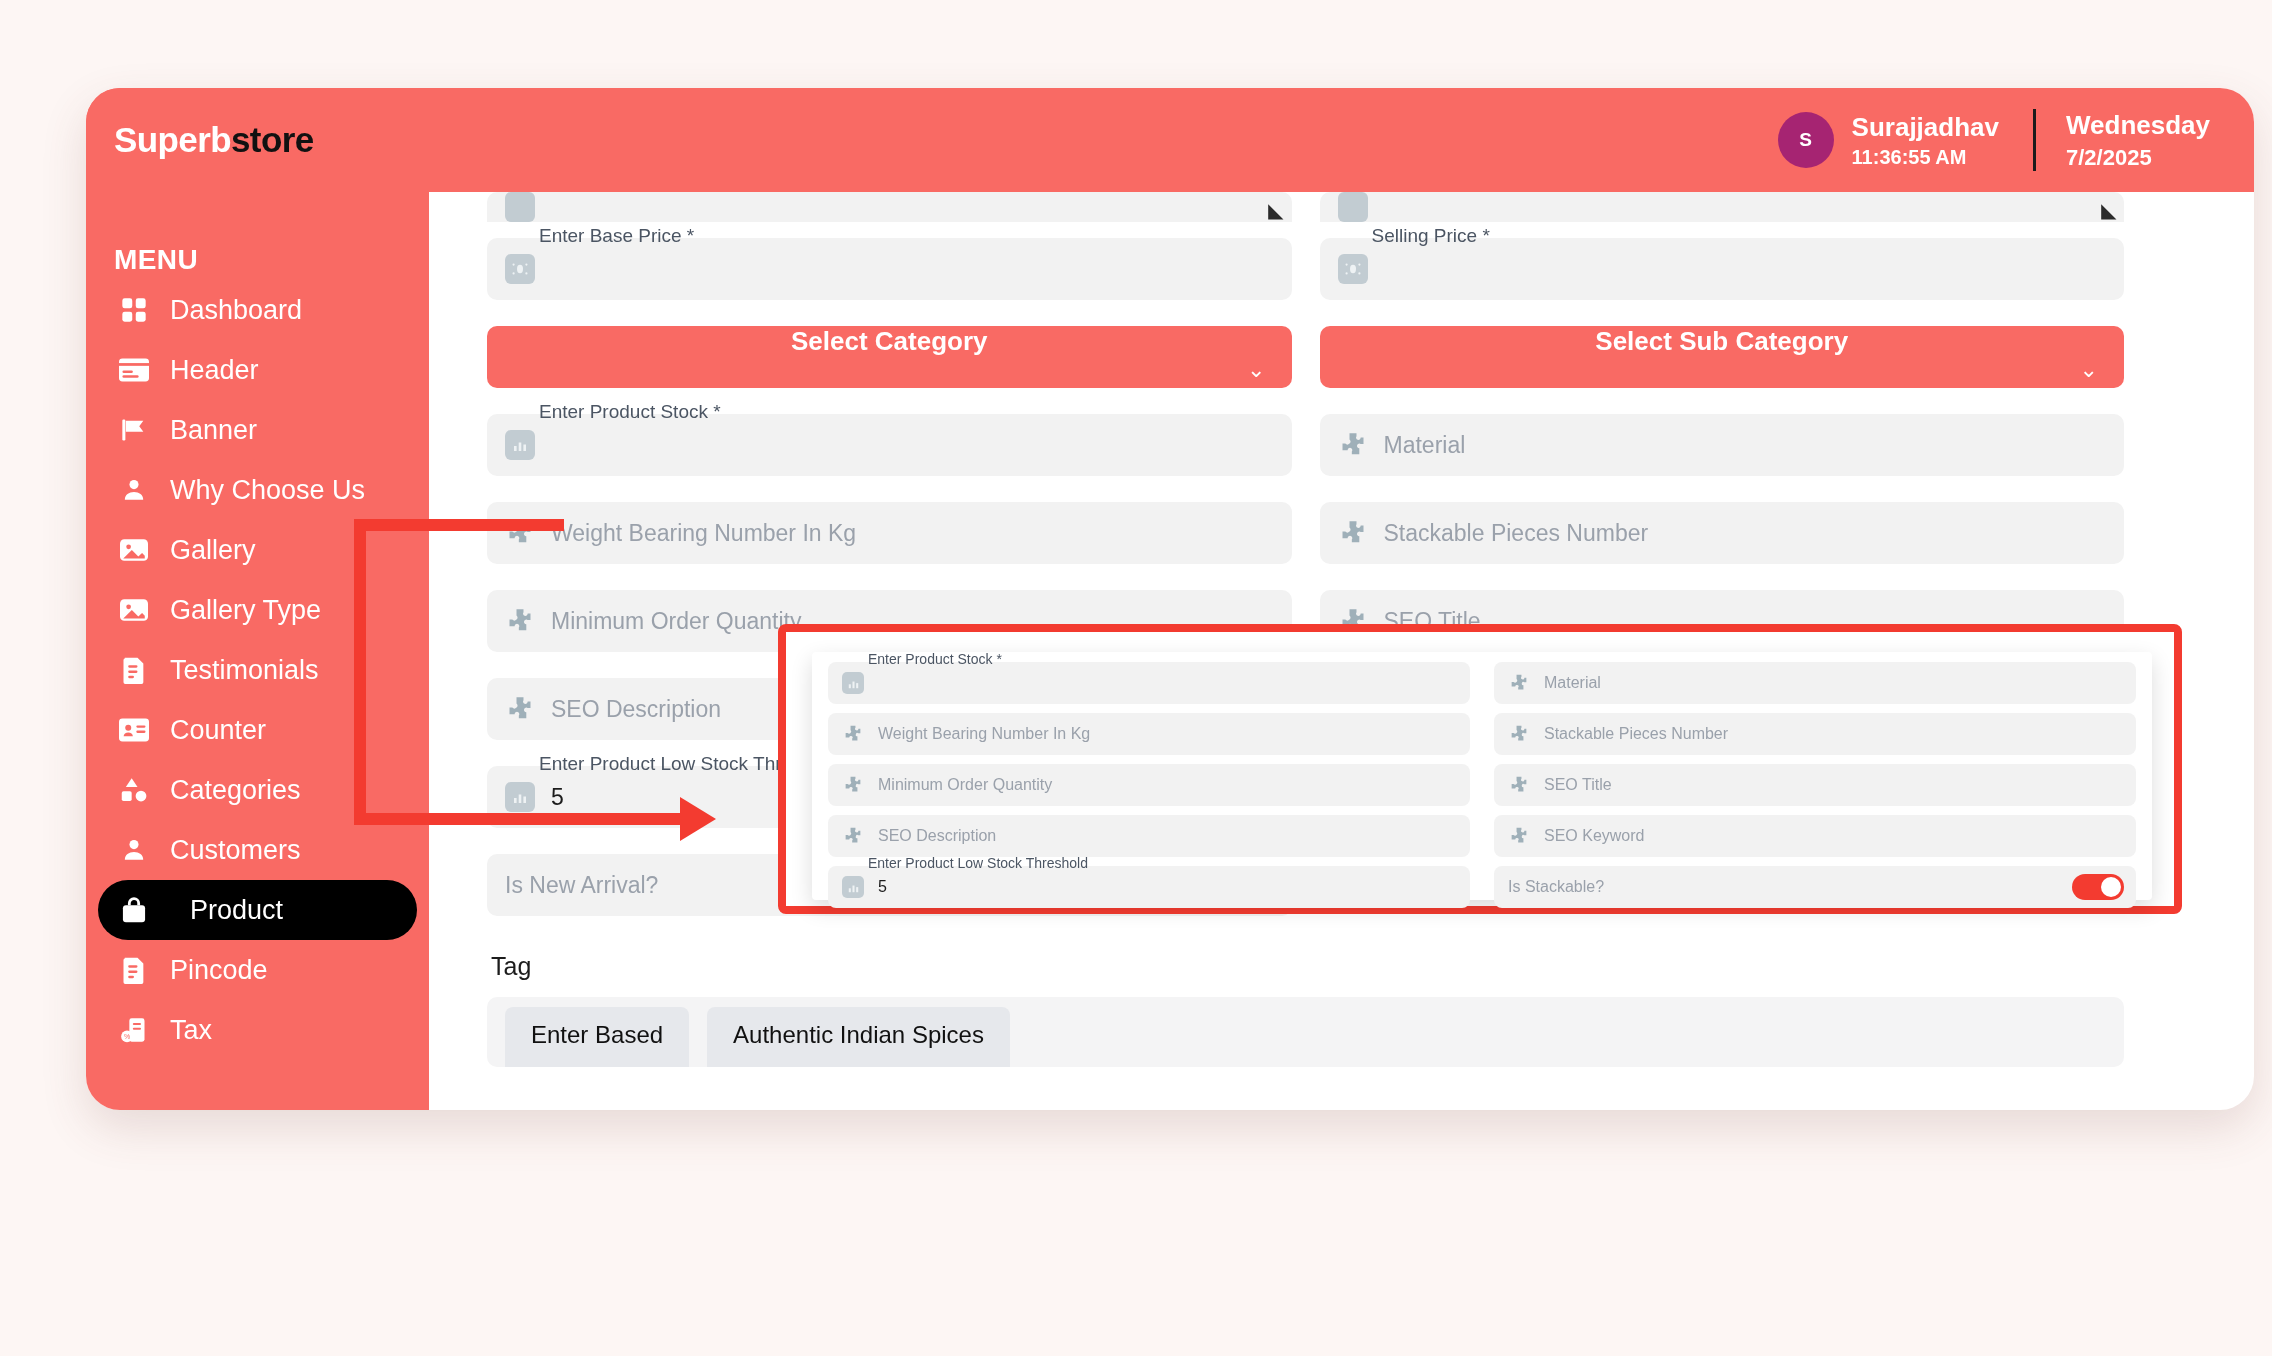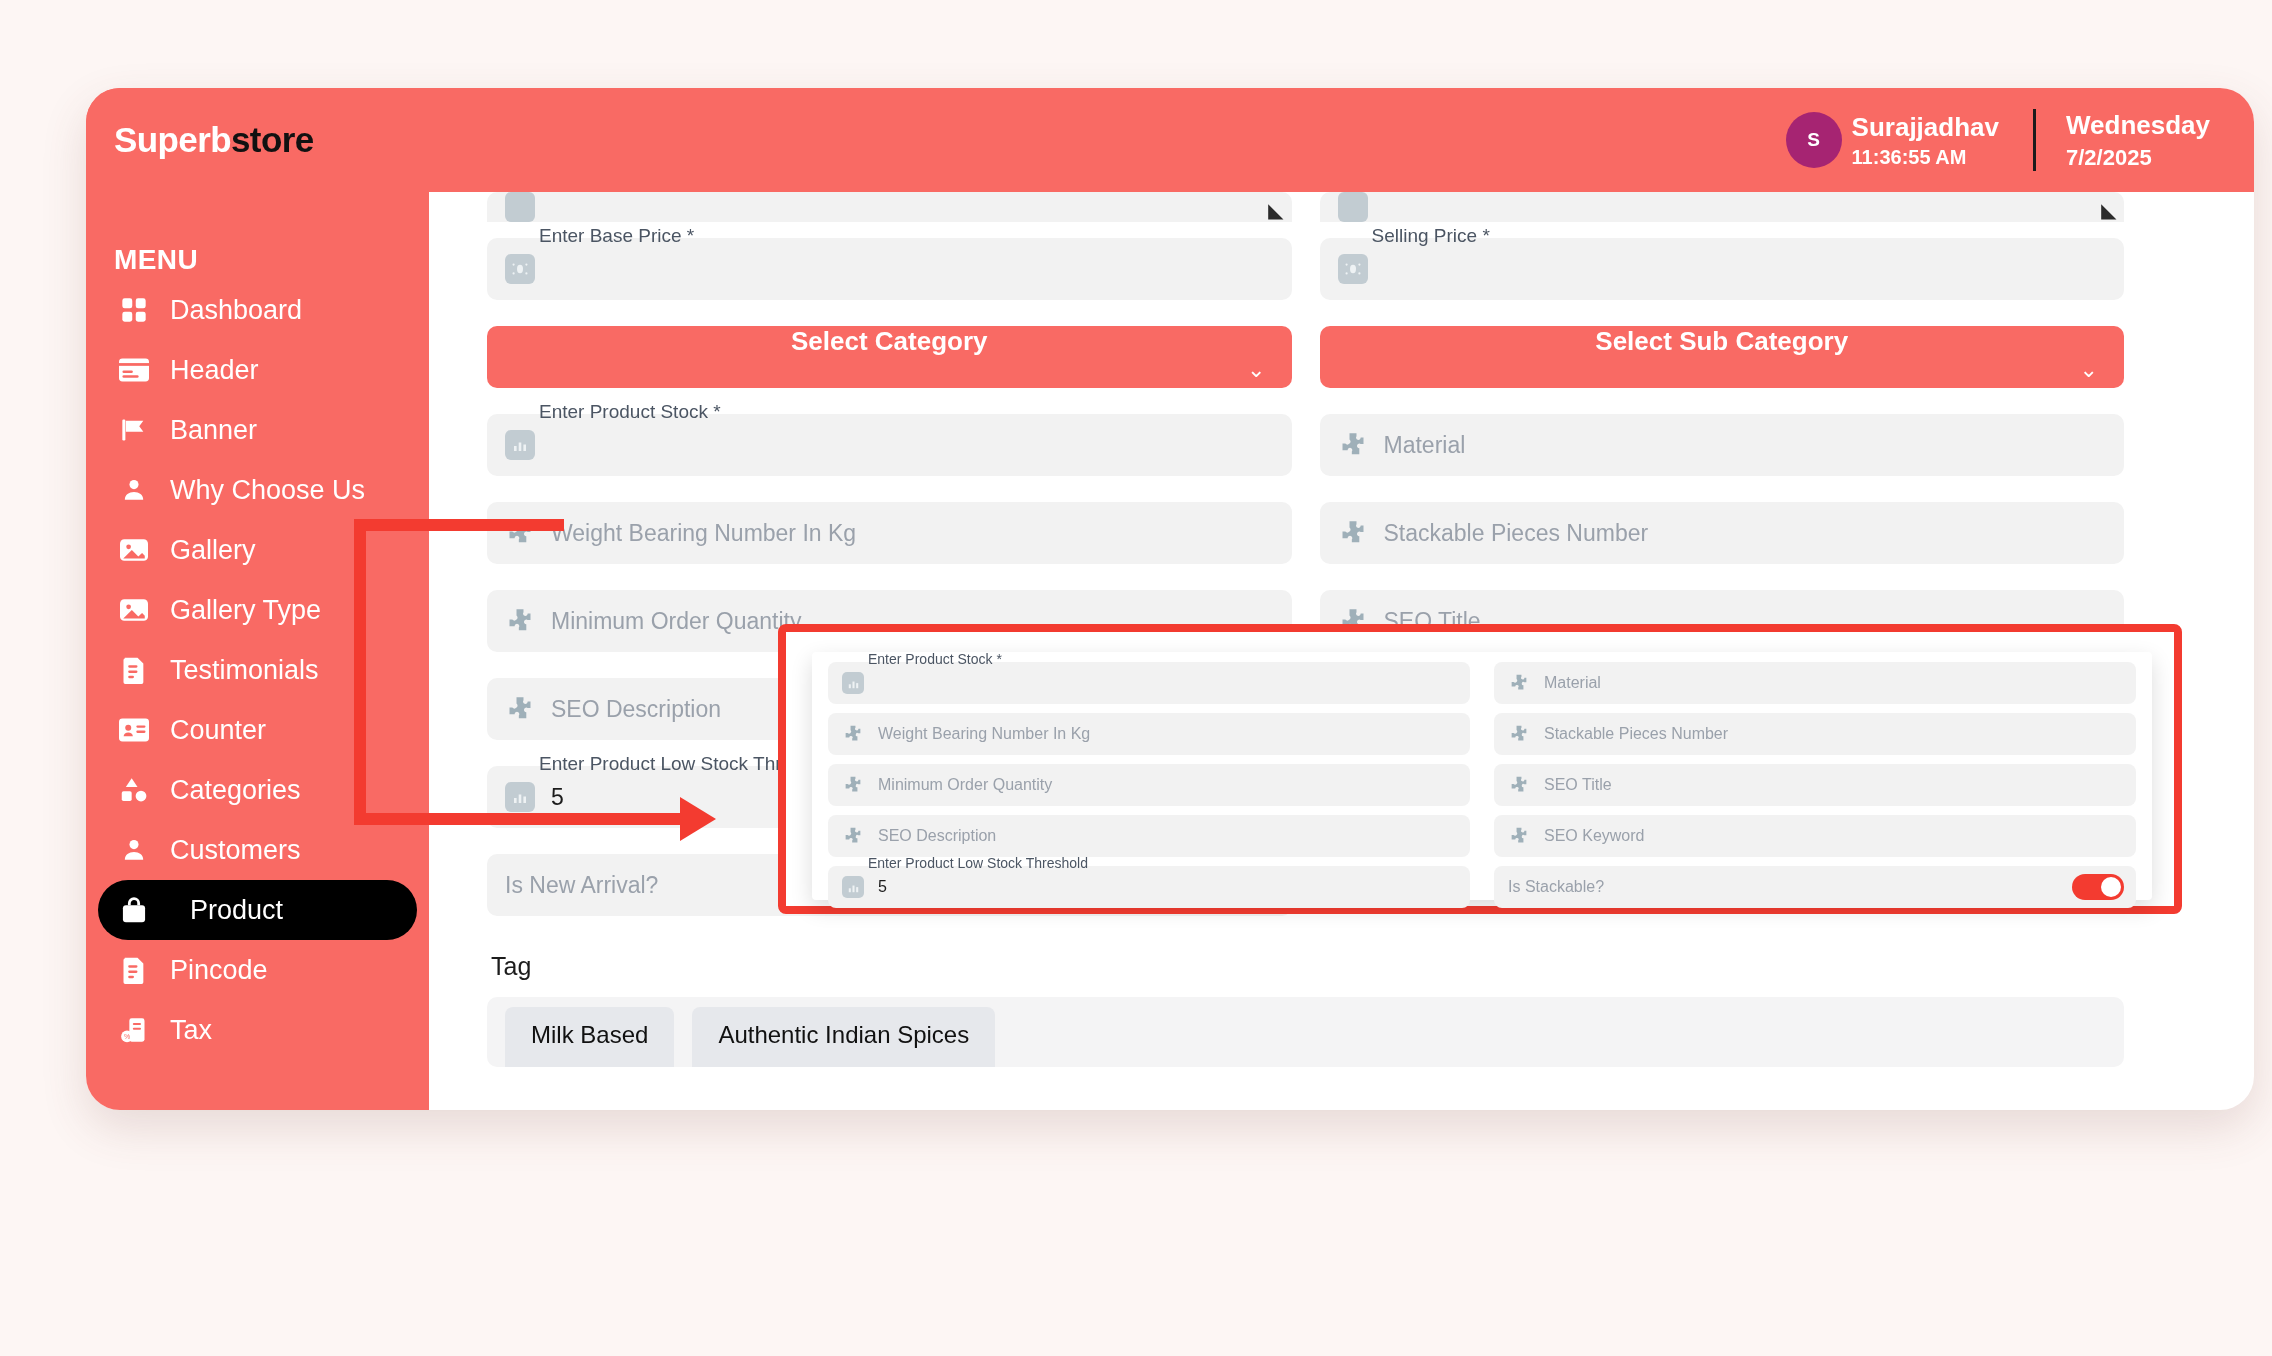--- a/index.html
+++ b/index.html
@@ -41,21 +41,21 @@
   .userblock {
     margin-left: auto; margin-right: 44px;
     display: flex; align-items: center;
   }
   .avatar {
     width: 56px; height: 56px; border-radius: 50%;
     background: #A62472;
     color: #fff; font-size: 19px; font-weight: bold;
     display: flex; align-items: center; justify-content: center;
   }
-  .uname-wrap { margin-left: 10px; color: #fff; line-height: 1.32; }
+  .uname-wrap { margin-left: 18px; color: #fff; line-height: 1.32; }
   .uname { font-size: 26px; font-weight: bold; }
   .utime { font-size: 20px; font-weight: bold; }
   .vdiv {
     width: 3px; height: 62px; background: #1b1b1b;
     margin: 0 30px 0 34px;
   }
   .date-wrap { color: #fff; line-height: 1.32; }
   .dday { font-size: 26px; font-weight: bold; }
   .ddate { font-size: 22px; font-weight: bold; }
 
@@ -588,21 +588,21 @@
             <div class="field">
               <span class="fplaceholder">Is New Arrival?</span>
             </div>
           </div>
           <div class="col"></div>
         </div>
 
         <div>
           <div class="taglabel">Tag</div>
           <div class="tagbar">
-            <div class="tagchip">Milk Based</div>
+            <div class="tagchip">Enter Based</div>
             <div class="tagchip">Authentic Indian Spices</div>
           </div>
         </div>
 
       </div>
     </div>
   </div>
 
   <div class="anno anno-top"></div>
   <div class="anno anno-left"></div>

